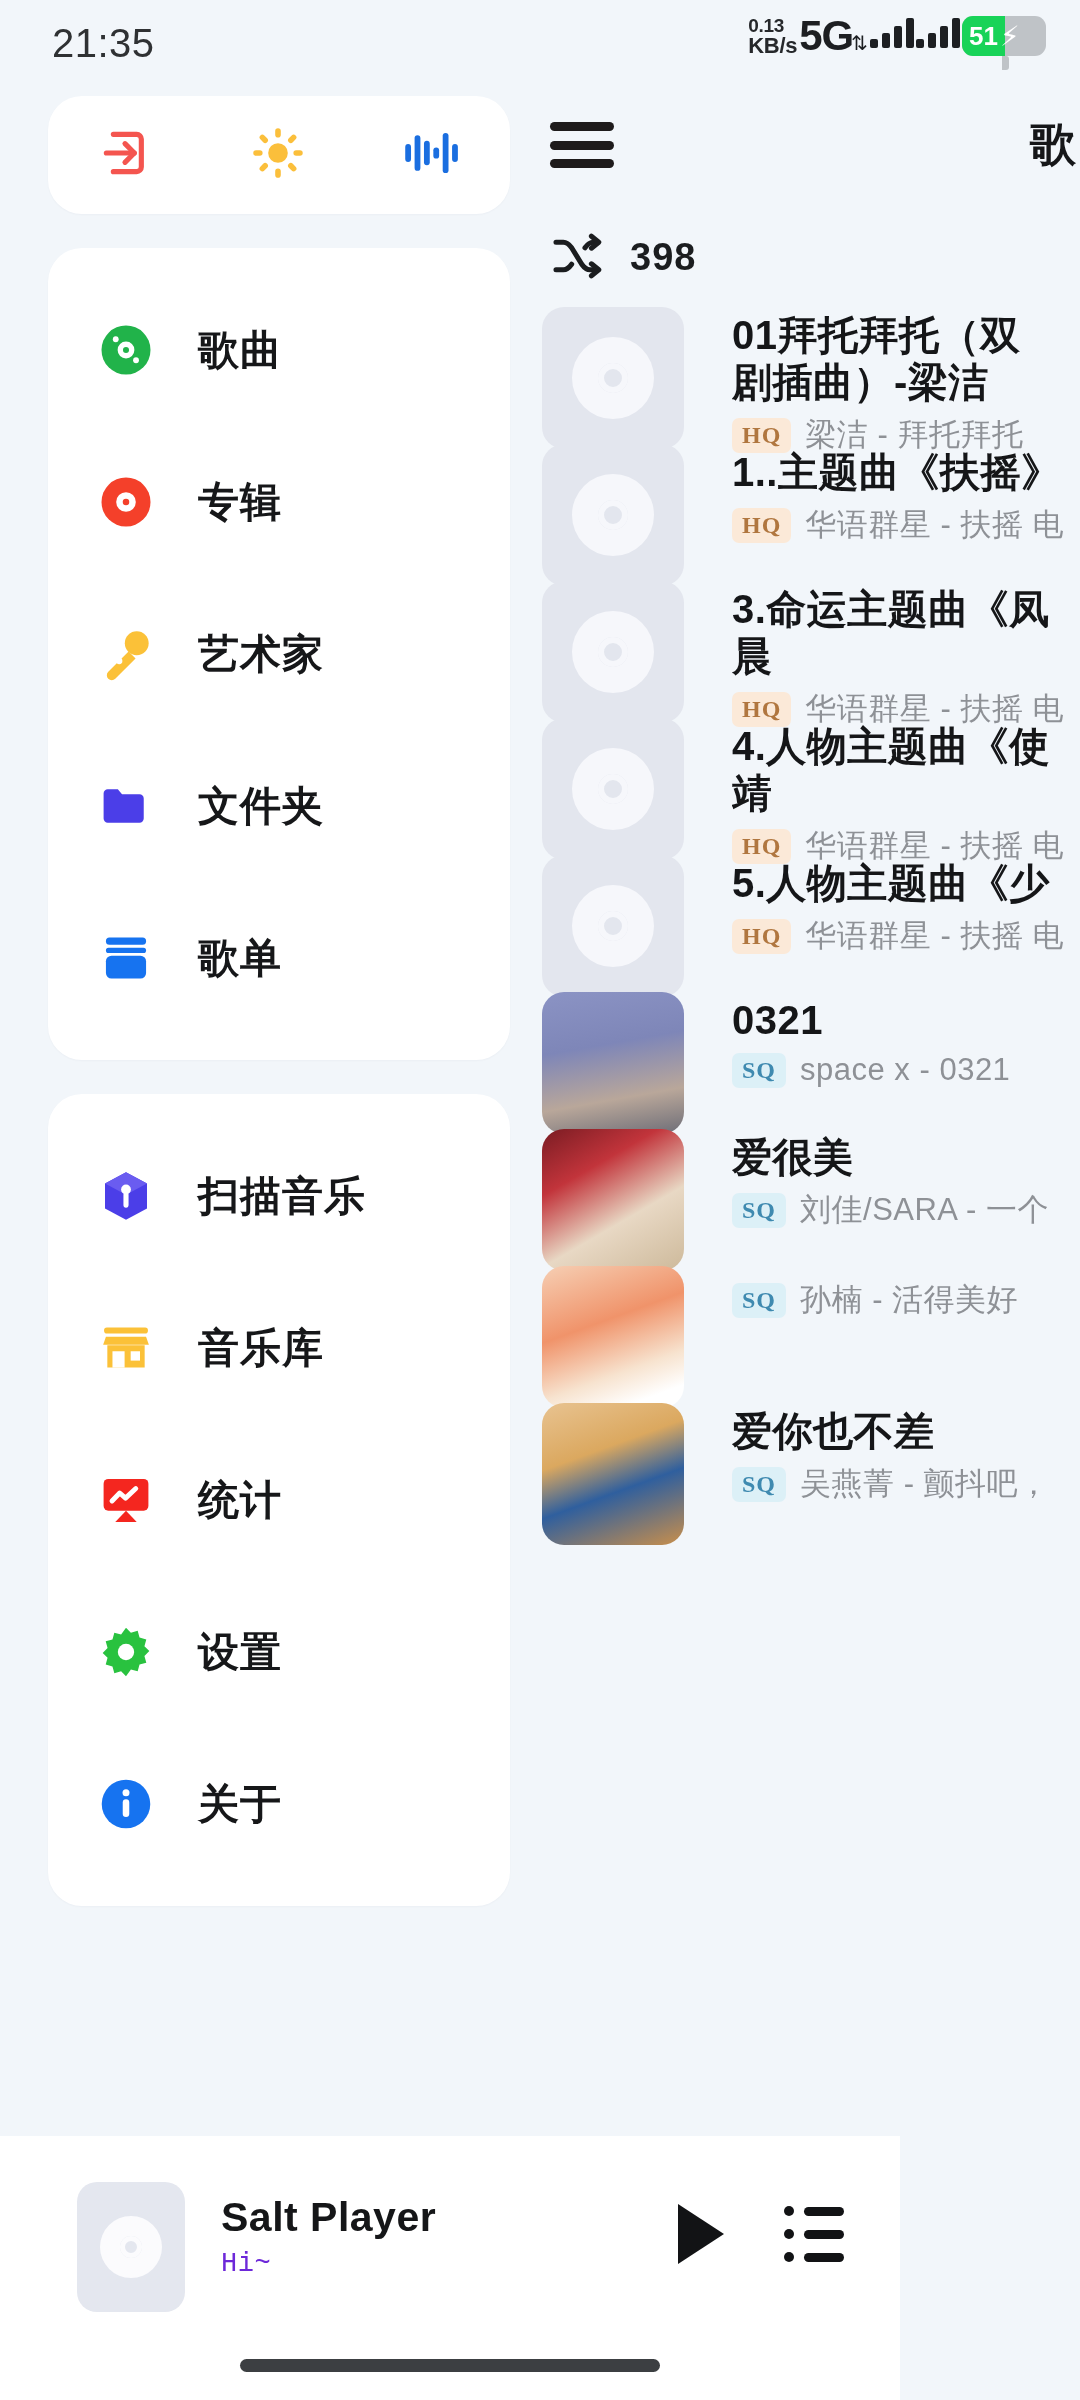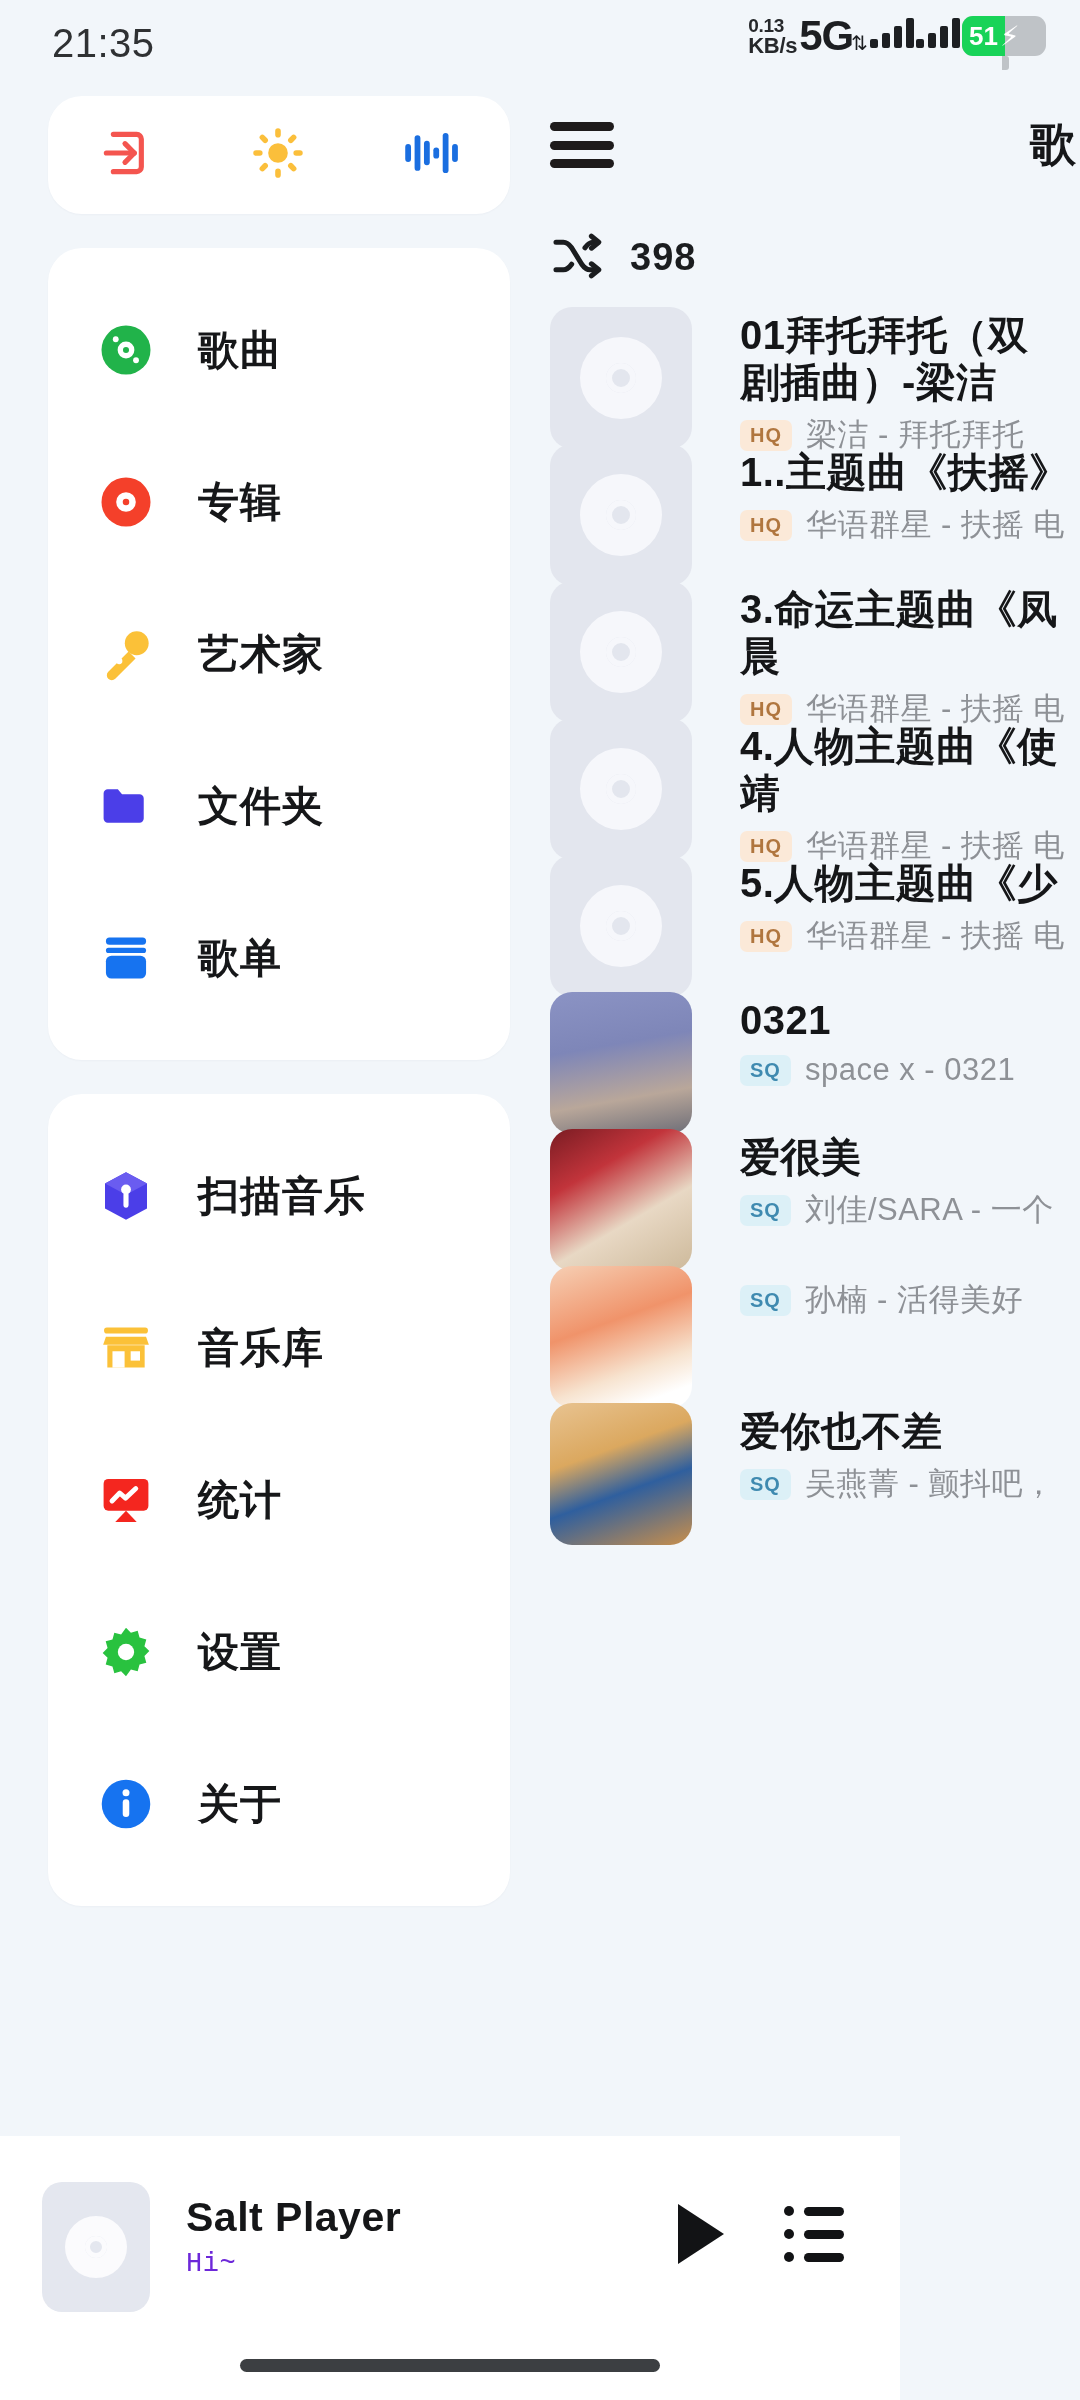--- a/index.html
+++ b/index.html
@@ -57,50 +57,50 @@
   
   .topbar{ height:118px; display:flex; align-items:center; justify-content:space-between; padding:0 0 0 40px; }
   .hamburger{ width:64px; height:46px; display:flex; flex-direction:column; justify-content:space-between; }
   .hamburger span{ display:block; height:9px; background:#1e1b1b; border-radius:5px; width:100%;}
   .page-title{ font-size:46px; font-weight:700; color:#161719; white-space:nowrap; letter-spacing:2px; margin-right:-46px;}
 
   .shufflerow{ display:flex; align-items:center; height:106px; padding-left:40px; gap:20px;}
   .shuffle-icon{ width:60px; height:48px; }
   .shuffle-count{ font-size:38px; font-weight:700; color:#1b1d1f; letter-spacing:1px;}
 
-  .songlist{ padding-left:40px; }
+  .songlist{ padding-left:32px; }
   .song{ display:flex; align-items:flex-start; height:137px; }
   .art{
     width:142px; height:142px; flex:0 0 142px; border-radius:22px;
     background:#e3e6ee; position:relative; overflow:hidden;
     display:flex; align-items:center; justify-content:center; margin-top:-3px;
   }
   .disc{ width:82px; height:82px; border-radius:50%; background:#f6f7fb; display:flex; align-items:center; justify-content:center;}
   .disc:after{ content:''; width:30px; height:30px; border-radius:50%; background:#e3e6ee; box-shadow:inset 0 0 0 6px #f6f7fb;}
   .meta{ margin-left:48px; padding-top:2px; overflow:hidden; white-space:nowrap;}
   .title{ font-size:40px; font-weight:700; color:#151618; line-height:1.18; letter-spacing:.5px;}
   .sub{ display:flex; align-items:center; margin-top:8px; }
   .badge{
-    font-size:20px; font-weight:700; padding:4px 10px; border-radius:7px;
-    letter-spacing:1px; margin-right:14px; font-family:Liberation Sans, sans-serif;
+    font-size:24px; font-weight:700; padding:4px 10px; border-radius:7px;
+    letter-spacing:1px; margin-right:14px; font-family:Liberation Serif, serif;
   }
   .badge.hq{ background:#fbe9d8; color:#b0763f; }
   .badge.sq{ background:#dcf0f7; color:#3f8ab0; }
   .subtext{ font-size:31px; color:#8e9196; letter-spacing:.5px;}
 
   
   .art.img0321{ background:linear-gradient(170deg,#8b93c4 0%,#7e86b8 38%,#b9a79a 72%,#6d6d77 100%); }
   .art.imglove{ background:linear-gradient(150deg,#7a1c23 0%,#c2343b 30%,#e8d8c4 62%,#cdb99a 100%); }
   .art.imgsun{ background:linear-gradient(160deg,#f6cfb4 0%,#f0936a 40%,#f7e3cf 70%,#ffffff 88%,#ffffff 100%); }
   .art.imgdrama{ background:linear-gradient(160deg,#e8c391 0%,#dba85f 35%,#2f5f9e 60%,#c98f4b 100%); }
 
   
   .player{
     position:absolute; left:0; bottom:0; width:900px; height:264px;
-    background:#ffffff; display:flex; align-items:flex-start; padding:46px 56px 0 42px;
+    background:#ffffff; display:flex; align-items:flex-start; padding:46px 56px 0 77px;
   }
   .p-art{ width:108px; height:130px; border-radius:20px; background:#e4e7ef; display:flex; align-items:center; justify-content:center; flex:0 0 108px;}
   .p-disc{ width:62px; height:62px; border-radius:50%; background:#fbfbfd; display:flex; align-items:center; justify-content:center;}
   .p-disc:after{ content:''; width:22px; height:22px; border-radius:50%; background:#e4e7ef; box-shadow:inset 0 0 0 5px #fbfbfd;}
   .p-meta{ margin-left:36px; padding-top:12px; flex:1;}
   .p-title{ font-size:41px; font-weight:700; color:#151618; letter-spacing:.5px;}
   .p-sub{ font-size:27px; color:#6d28d9; margin-top:8px; letter-spacing:.5px;font-family:Liberation Mono, monospace;}
   .p-ctrls{ display:flex; align-items:center; gap:60px; padding-top:22px;}
   .play-tri{ width:0; height:0; border-left:46px solid #121315; border-top:30px solid transparent; border-bottom:30px solid transparent;}
   .queue{ display:flex; flex-direction:column; gap:13px; width:60px;}

